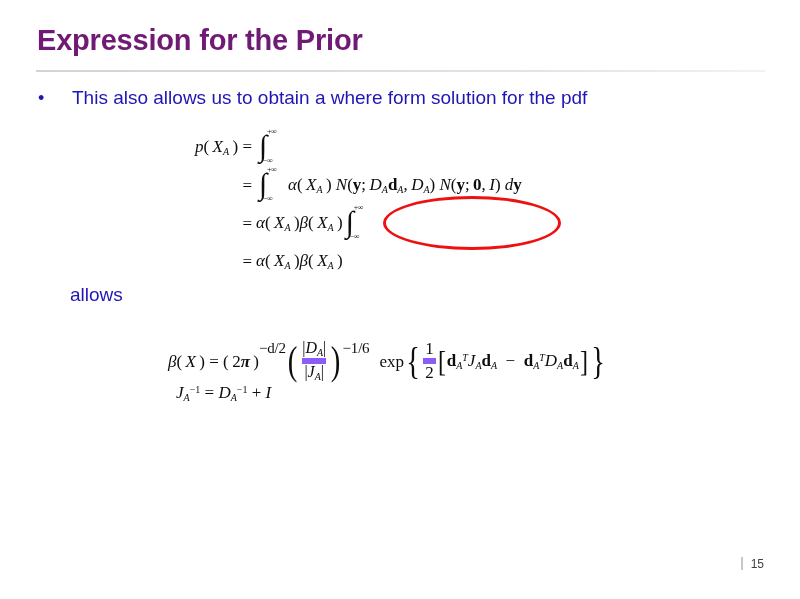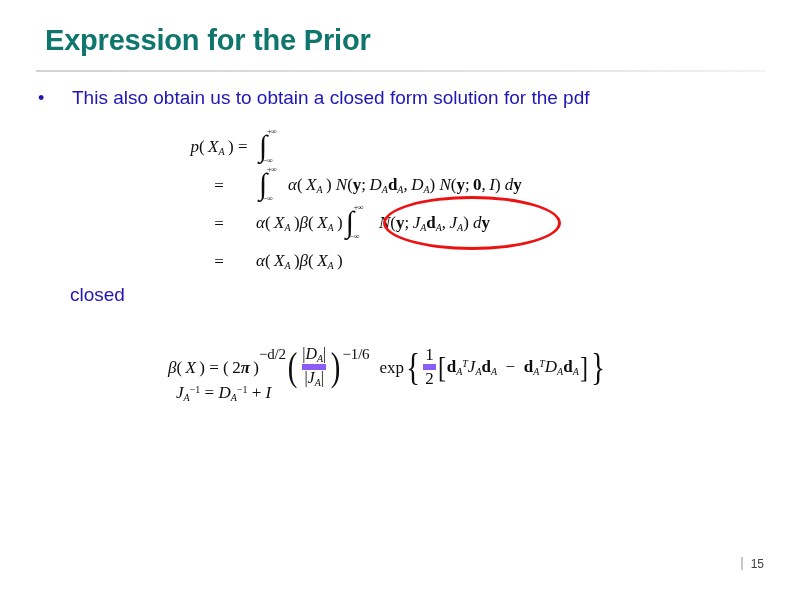--- a/index.html
+++ b/index.html
@@ -14,26 +14,26 @@
     position: relative;
     width: 800px;
     height: 599px;
     background: #ffffff;
     overflow: hidden;
   }
 
   
   .slide-title {
     position: absolute;
-    left: 45px;
+    left: 37px;
     top: 24px;
     font-family: "Liberation Sans", sans-serif;
     font-size: 29px;
     font-weight: bold;
-    color: #0f766e;
+    color: #701a75;
     letter-spacing: -0.2px;
     white-space: nowrap;
   }
   .title-rule {
     position: absolute;
     left: 36px;
     top: 70px;
     width: 729px;
     height: 2px;
     background: linear-gradient(to right, #d3d3d3, #e4e4e4 70%, #f2f2f2);
@@ -90,21 +90,21 @@
     left: 186px;
     top: 128px;
   }
   .deriv-line {
     display: flex;
     align-items: center;
     height: 38px;
   }
   .lhs {
     width: 66px;
-    text-align: center;
+    text-align: right;
     padding-right: 4px;
   }
   
   .deriv-line.indent .lhs { width: 66px; }
 
   
   .integral {
     display: inline-flex;
     flex-direction: column;
     align-items: center;
@@ -163,21 +163,21 @@
     font-weight: 300;
     transform: scaleX(0.72);
     display: inline-block;
   }
   .frac {
     display: inline-flex;
     flex-direction: column;
     align-items: center;
     justify-content: center;
     vertical-align: middle;
-    margin: 10px 1px;
+    margin: 4px 1px;
     line-height: 1.05;
   }
   .frac .num { padding: 0 2px; font-size: 16px; }
   .frac .den { padding: 0 2px; font-size: 16px; border-top: 6px solid #8b5cf6; }
   .frac-half .num, .frac-half .den { font-size: 17px; }
 
   .sup-outer {
     font-size: 15px;
     position: relative;
     top: -13px;
@@ -240,21 +240,21 @@
 </head>
 <body>
 
 <div class="slide">
 
   <div class="slide-title">Expression for the Prior</div>
   <div class="title-rule"></div>
 
   <div class="bullet-row">
     <span class="bullet-mark">•</span>
-    <span class="bullet-text">This also obtain us to obtain a closed form solution for the pdf</span>
+    <span class="bullet-text">This also allows us to obtain a where form solution for the pdf</span>
   </div>
 
   <div class="deriv math">
 
     <div class="deriv-line">
       <span class="lhs">
         <span class="mi">p</span>( <span class="mi">X</span><sub class="sb">A</sub> )&nbsp;=
       </span>
       <span class="integral">
         <span class="lim-top">+∞</span>
@@ -278,36 +278,33 @@
     <div class="deriv-line indent">
       <span class="lhs">=</span>
       <span>
         <span class="greek">α</span>( <span class="mi">X</span><sub class="sb">A</sub> )<span class="greek">β</span>( <span class="mi">X</span><sub class="sb">A</sub> )
       </span>
       <span class="integral">
         <span class="lim-top">+∞</span>
         <span class="sym">∫</span>
         <span class="lim-bot">−∞</span>
       </span>
-      <span>
-        &nbsp;<span class="mi">N</span>(<span class="mb">y</span>; <span class="mi">J</span><sub class="sb">A</sub><span class="mb">d</span><sub class="sb">A</sub>, <span class="mi">J</span><sub class="sb">A</sub>)&nbsp;<span class="mi">d</span><span class="mb">y</span>
-      </span>
     </div>
 
     <div class="deriv-line indent">
       <span class="lhs">=</span>
       <span>
         <span class="greek">α</span>( <span class="mi">X</span><sub class="sb">A</sub> )<span class="greek">β</span>( <span class="mi">X</span><sub class="sb">A</sub> )
       </span>
     </div>
   </div>
 
   <div class="red-ellipse"></div>
 
-  <div class="where-label">closed</div>
+  <div class="where-label">allows</div>
 
   <div class="beta-eq math">
     <span>
       <span class="greek">β</span>( <span class="mi">X</span> )&nbsp;=&nbsp;
     </span>
     <span>( 2<span class="greek" style="font-weight:bold">π</span> )</span>
       <span class="sup-outer">−d/2</span>
     <span class="paren-big">(</span>
     <span class="frac">
       <span class="num">|<span class="mi">D</span><sub class="sb">A</sub>|</span>

